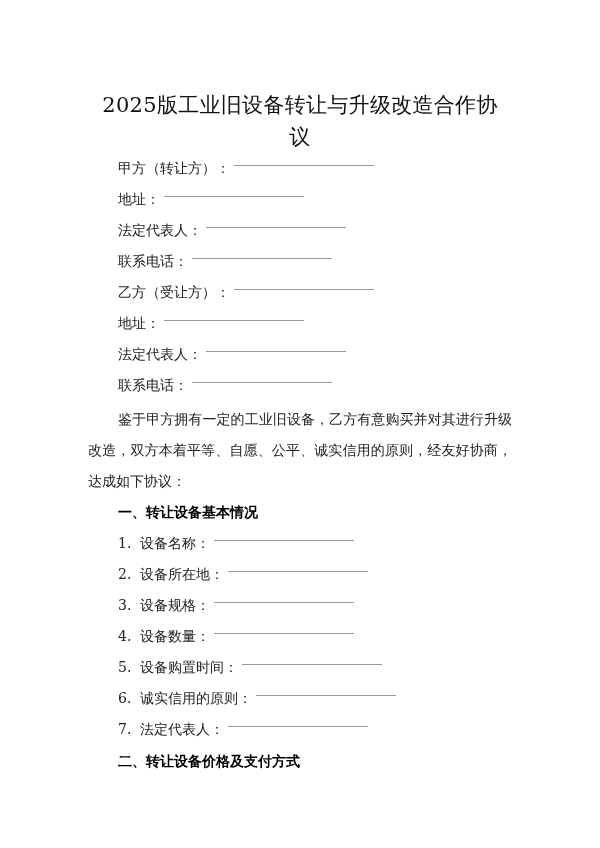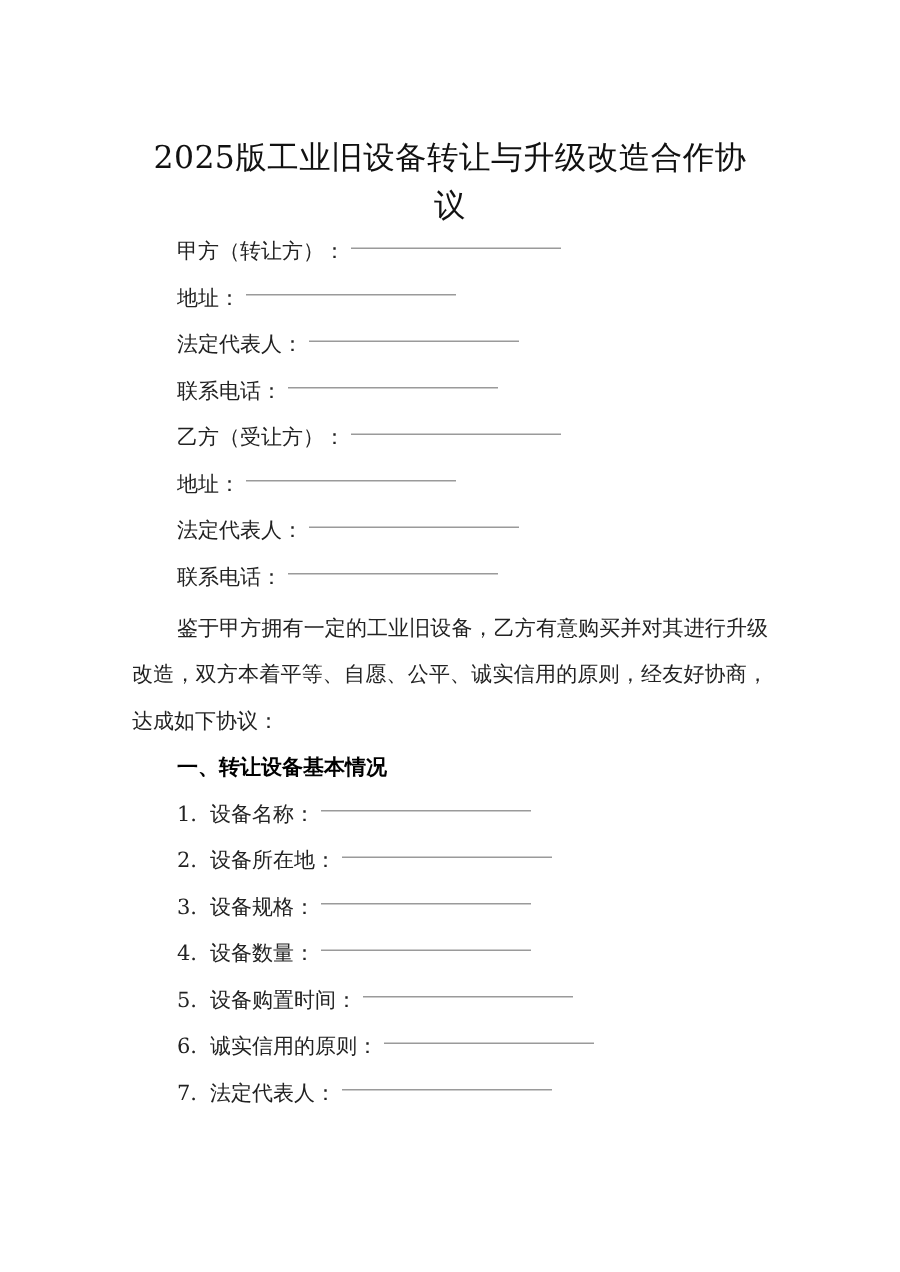--- a/index.html
+++ b/index.html
@@ -150,14 +150,15 @@
     <span class="num">6.</span>
     <span>诚实信用的原则：</span>
     <span class="blank" style="width:140px;"></span>
   </div>
   <div class="line" style="top:704px;">
     <span class="num">7.</span>
     <span>法定代表人：</span>
     <span class="blank" style="width:140px;"></span>
   </div>
 
+  <div class="heading" style="top:736px;">二、转让设备价格及支付方式</div>
 
 </div>
 
 </body></html>

